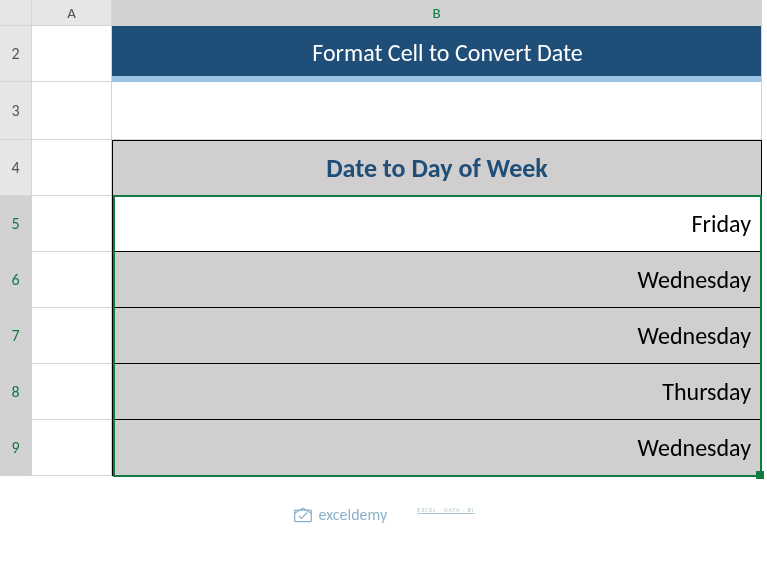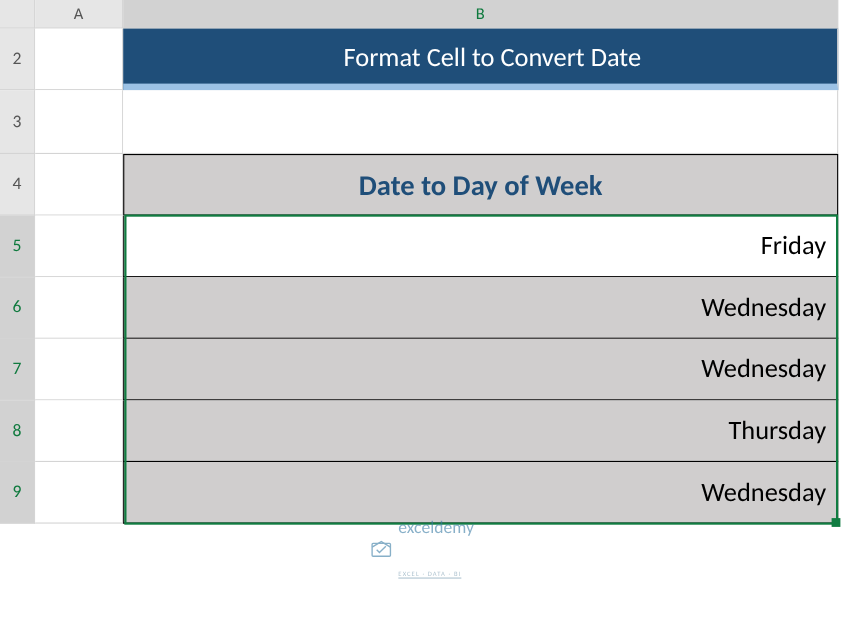--- a/index.html
+++ b/index.html
@@ -111,21 +111,21 @@
     gap: 6px;
     opacity: 0.6;
     pointer-events: none;
   }
   .wm-icon {
     width: 20px;
     height: 20px;
   }
   .wm-text {
     display: flex;
-    flex-direction: column;
+    flex-direction: row;
     line-height: 1;
     gap: 30px;
   }
   .wm-main {
     font-size: 16px;
     color: #3a7ca5;
     font-weight: 500;
   }
   .wm-sub {
     font-size: 6px;

